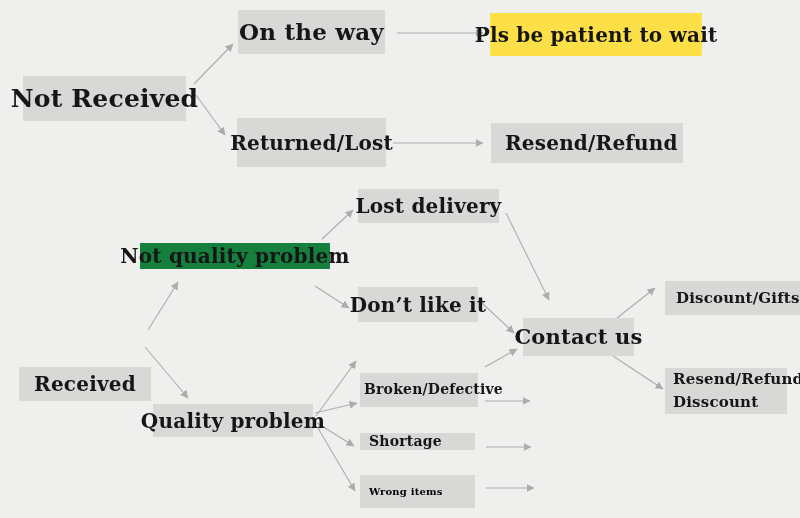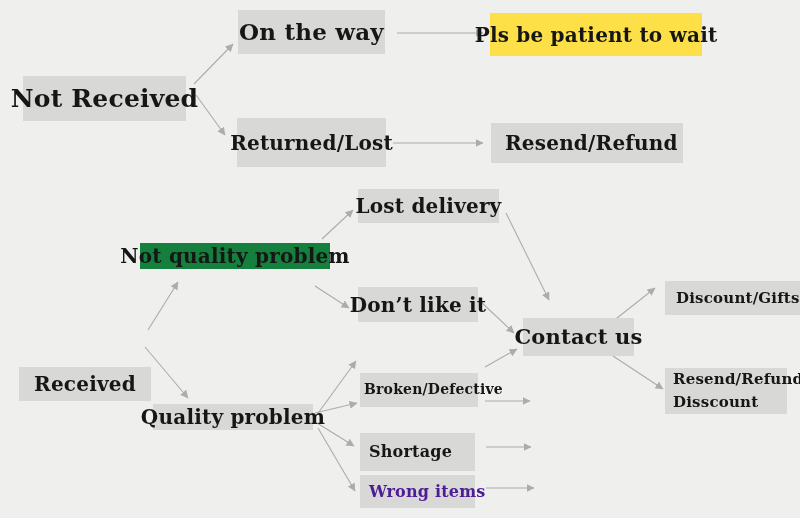--- a/index.html
+++ b/index.html
@@ -77,20 +77,20 @@
     <div class="node" style="left: 490px; top: 13px; width: 212px; height: 43px; font-size: 20px; background: #fde047; color: rgb(22, 22, 22);">Pls be patient to wait</div>
     <div class="node" style="left: 237px; top: 118px; width: 149px; height: 49px; font-size: 20px; background: rgb(216, 216, 214); color: rgb(22, 22, 22);">Returned/Lost</div>
     <div class="node left" style="left: 491px; top: 123px; width: 192px; height: 40px; font-size: 20px; padding-left: 14px; background: rgb(216, 216, 214); color: rgb(22, 22, 22);">Resend/Refund</div>
     <div class="node" style="left: 358px; top: 189px; width: 141px; height: 34px; font-size: 20px; background: rgb(216, 216, 214); color: rgb(22, 22, 22);">Lost delivery</div>
     <div class="node" style="left: 140px; top: 243px; width: 190px; height: 26px; font-size: 20px; background: #15803d; color: rgb(22, 22, 22);">Not quality problem</div>
     <div class="node" style="left: 358px; top: 287px; width: 120px; height: 35px; font-size: 20px; background: rgb(216, 216, 214); color: rgb(22, 22, 22);">Don’t like it</div>
     <div class="node" style="left: 19px; top: 327px; width: 132px; height: 34px; font-size: 20px; background: rgb(216, 216, 214); color: rgb(22, 22, 22); margin-top: 40px;">Received</div>
     <div class="node" style="left: 523px; top: 318px; width: 111px; height: 38px; font-size: 21px; background: rgb(216, 216, 214); color: rgb(22, 22, 22);">Contact us</div>
     <div class="node left" style="left: 665px; top: 281px; width: 140px; height: 34px; font-size: 15px; padding-left: 11px; background: rgb(216, 216, 214); color: rgb(22, 22, 22);">Discount/Gifts</div>
     <div class="node left" style="left: 360px; top: 362px; width: 118px; height: 34px; font-size: 14px; padding-left: 4px; background: rgb(216, 216, 214); color: rgb(22, 22, 22); margin-top: 11px;">Broken/Defective</div>
-    <div class="node" style="left: 153px; top: 404px; width: 160px; height: 26px; font-size: 20px; background: rgb(216, 216, 214); color: rgb(22, 22, 22);">Quality problem</div>
+    <div class="node" style="left: 153px; top: 404px; width: 160px; height: 33px; font-size: 20px; background: rgb(216, 216, 214); color: rgb(22, 22, 22);">Quality problem</div>
     <div class="node left multiline" style="left: 665px; top: 368px; width: 122px; height: 46px; font-size: 15px; padding-left: 8px; background: rgb(216, 216, 214); color: rgb(22, 22, 22);">
       <div>Resend/Refund/</div>
       <div>Disscount</div>
     </div>
-    <div class="node left" style="left: 360px; top: 433px; width: 115px; height: 38px; font-size: 16px; padding-left: 9px; background: rgb(216, 216, 214); color: rgb(22, 22, 22);">Shortage</div>
-    <div class="node left" style="left: 360px; top: 475px; width: 115px; height: 33px; font-size: 16px; padding-left: 9px; background: rgb(216, 216, 214); color: #4c1d95;">Wrong items</div>
+    <div class="node left" style="left: 360px; top: 433px; width: 115px; height: 17px; font-size: 14px; padding-left: 9px; background: rgb(216, 216, 214); color: rgb(22, 22, 22);">Shortage</div>
+    <div class="node left" style="left: 360px; top: 475px; width: 115px; height: 33px; font-size: 10px; padding-left: 9px; background: rgb(216, 216, 214); color: #000000;">Wrong items</div>
   </div>
 
 </body></html>

